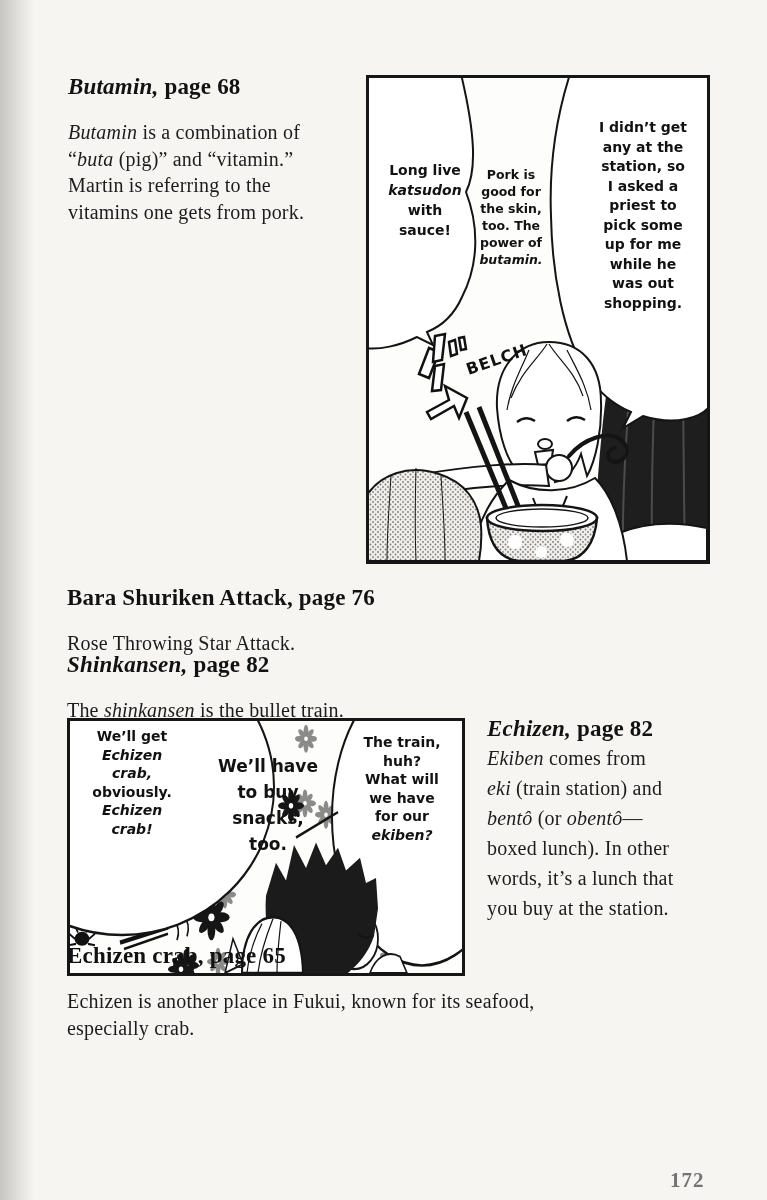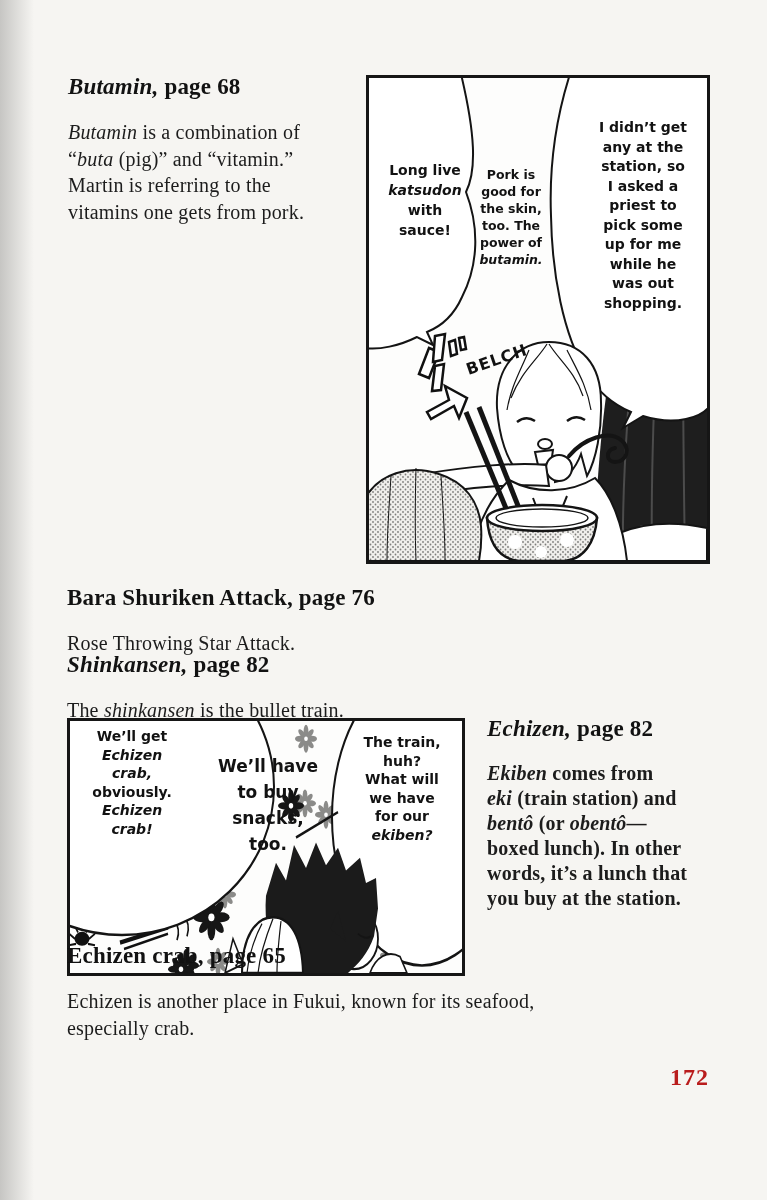--- a/index.html
+++ b/index.html
@@ -41,22 +41,22 @@
   .sfx-belch {
     position:absolute; left:96px; top:272px;
     font-family:"DejaVu Sans", sans-serif; font-weight:700; font-size:16px;
     letter-spacing:1px; transform:rotate(-19deg); color:#111;
   }
   .bt-p2-left  { left:6px;   top:6px;  width:112px; font-size:14px; line-height:18.5px; }
   .bt-p2-mid   { left:146px; top:32px; width:104px; font-size:17px; line-height:26px; }
   .bt-p2-right { left:276px; top:12px; width:112px; font-size:14px; line-height:18.5px; }
 
   .folio {
-    position:absolute; left:670px; top:1064px;
-    font-weight:700; font-size:24px; letter-spacing:1px; color:#b91c1c;
+    position:absolute; left:670px; top:1168px;
+    font-weight:700; font-size:21px; letter-spacing:1px; color:#737373;
   }
 </style>
 </head>
 <body>
 
 <div class="page">
   <div class="edge-shade"></div>
 
   <div class="entry" style="left:68px; top:72px; width:300px;">
     <div class="entry-heading"><i>Butamin,</i> page 68</div>
@@ -250,21 +250,21 @@
     <div class="bt bt-p2-right">The train,
 huh?
 What will
 we have
 for our
 <i>ekiben?</i></div>
   </div>
 
   <div class="entry" style="left:487px; top:714px; width:275px;">
     <div class="entry-heading"><i>Echizen,</i> page 82</div>
-    <div class="entry-body" style="line-height:25px; margin-top:18px;font-weight:bold;"><i>Ekiben</i> comes from
+    <div class="entry-body" style="line-height:30px; margin-top:0;"><i>Ekiben</i> comes from
 <i>eki</i> (train station) and
 <i>bentô</i> (or <i>obentô</i>—
 boxed lunch). In other
 words, it’s a lunch that
 you buy at the station.</div>
   </div>
 
   <div class="entry" style="left:67px; top:941px; width:650px;">
     <div class="entry-heading">Echizen crab, page 65</div>
     <div class="entry-body">Echizen is another place in Fukui, known for its seafood,

